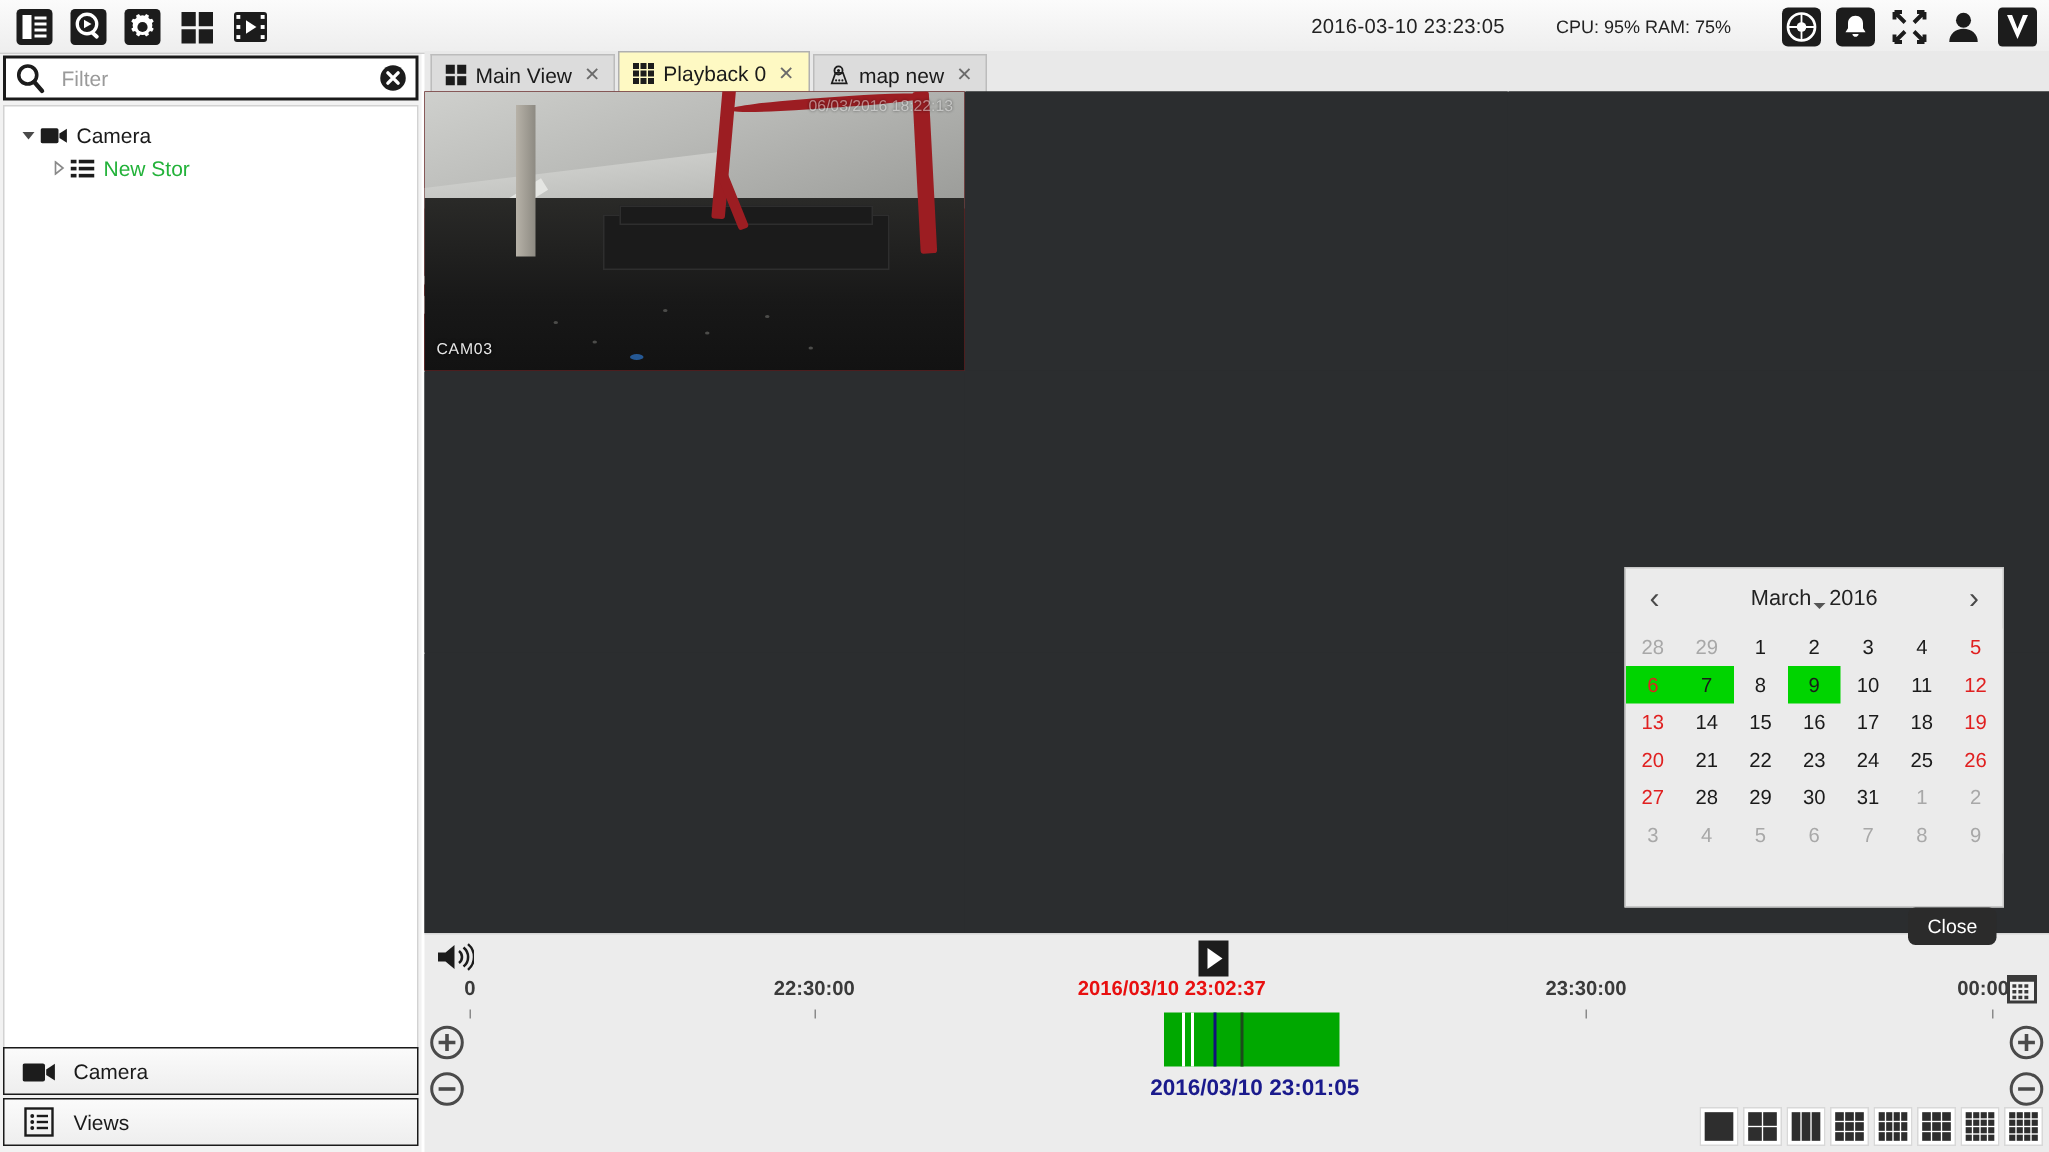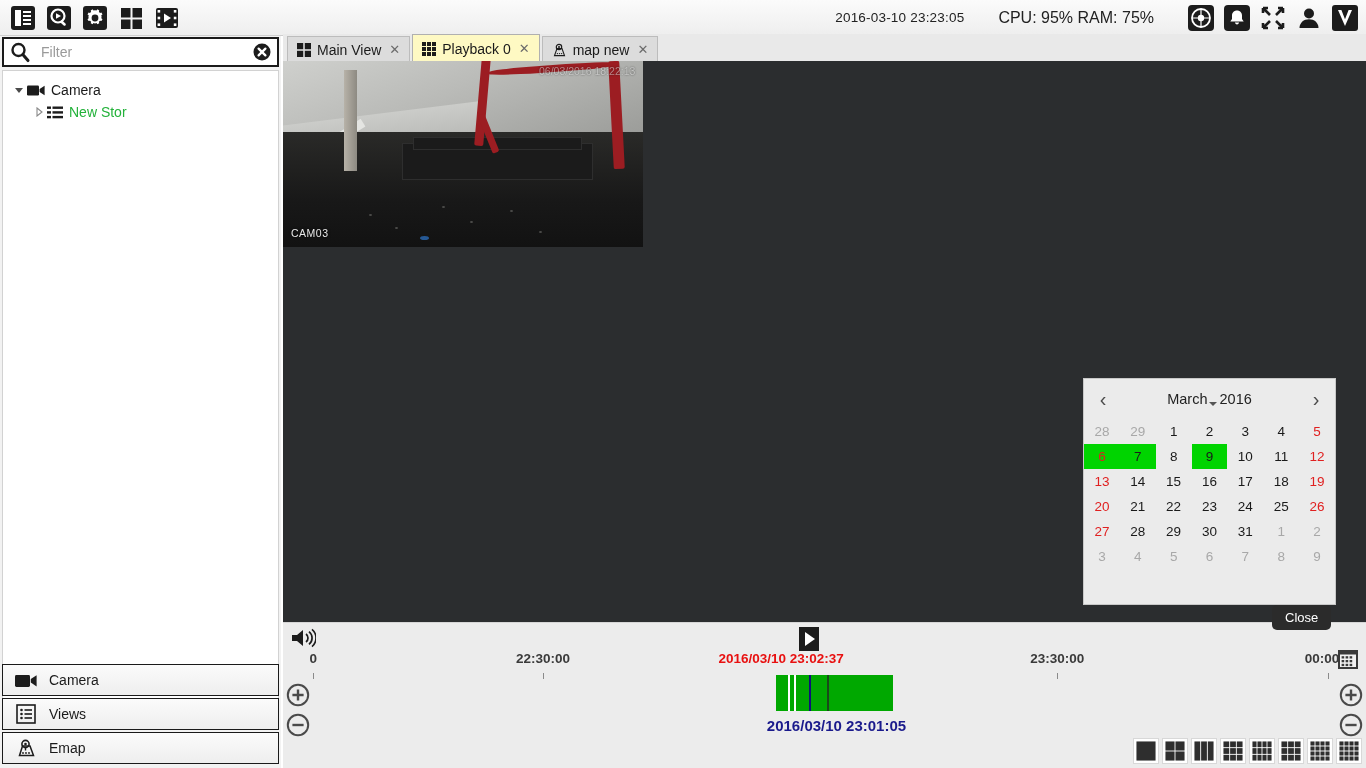--- a/index.html
+++ b/index.html
@@ -21,21 +21,21 @@
   .tool-icons { display: flex; align-items: center; gap: 6px; padding-left: 8px; }
   .tbtn {
     width: 30px; height: 30px; border-radius: 4px;
     display: flex; align-items: center; justify-content: center;
     cursor: pointer;
   }
   .tbtn svg { display: block; }
 
   .top-right { margin-left: auto; display: flex; align-items: center; padding-right: 6px; }
   .status-time { font-size: 13.5px; color: #222; letter-spacing: .2px; }
-  .status-res { font-size: 16px; color: #222; margin-left: 34px; margin-right: 26px; white-space: nowrap; text-align: right; }
+  .status-res { font-size: 12px; color: #222; margin-left: 34px; margin-right: 26px; white-space: nowrap; text-align: right; }
   .ibtn { width: 30px; height: 30px; margin-left: 6px; display:flex; align-items:center; justify-content:center; cursor: pointer; }
 
   
   .sidebar {
     position: absolute; left: 0; top: 36px; width: 281px; height: 732px;
     background: #f2f2f2;
   }
   .filterbar {
     position: absolute; left: 2px; top: 1px; width: 277px; height: 30px;
     background: #ffffff; border: 2px solid #1a1a1a;
@@ -339,34 +339,20 @@
               <rect x="1" y="1" width="18" height="18" fill="none" stroke="#1c1c1c" stroke-width="1.6"></rect>
               <circle cx="5.5" cy="6" r="1.3" fill="#1c1c1c"></circle>
               <circle cx="5.5" cy="10" r="1.3" fill="#1c1c1c"></circle>
               <circle cx="5.5" cy="14" r="1.3" fill="#1c1c1c"></circle>
               <rect x="8.5" y="5.2" width="7.5" height="1.6" fill="#1c1c1c"></rect>
               <rect x="8.5" y="9.2" width="7.5" height="1.6" fill="#1c1c1c"></rect>
               <rect x="8.5" y="13.2" width="7.5" height="1.6" fill="#1c1c1c"></rect>
             </svg>
         </span>
         <span class="plabel">Views</span>
-      </div>
-      <div class="pbtn">
-        <span class="pico">
-          <svg width="22" height="18" viewBox="0 0 22 18">
-              <path d="M4.5 16.5 L7.5 7 L15 7 L18.5 16.5 Z" fill="none" stroke="#1c1c1c" stroke-width="1.5"></path>
-              <circle cx="10.5" cy="5" r="3.6" fill="none" stroke="#1c1c1c" stroke-width="1.6"></circle>
-              <circle cx="10.5" cy="5" r="1.3" fill="#1c1c1c"></circle>
-              <path d="M10.5 8.4 L10.5 11.5" stroke="#1c1c1c" stroke-width="1.4"></path>
-              <circle cx="8" cy="14" r=".9" fill="#1c1c1c"></circle>
-              <circle cx="11" cy="14" r=".9" fill="#1c1c1c"></circle>
-              <circle cx="14" cy="14" r=".9" fill="#1c1c1c"></circle>
-            </svg>
-        </span>
-        <span class="plabel">Emap</span>
       </div>
     </div>
   </div>
 
   <div class="tabstrip">
     <div class="tabs">
       <div class="tab">
         <span style="display:flex;">
           <svg width="14" height="14" viewBox="0 0 14 14">
               <rect x="0" y="0" width="6.2" height="6.2" fill="#1c1c1c"></rect>

